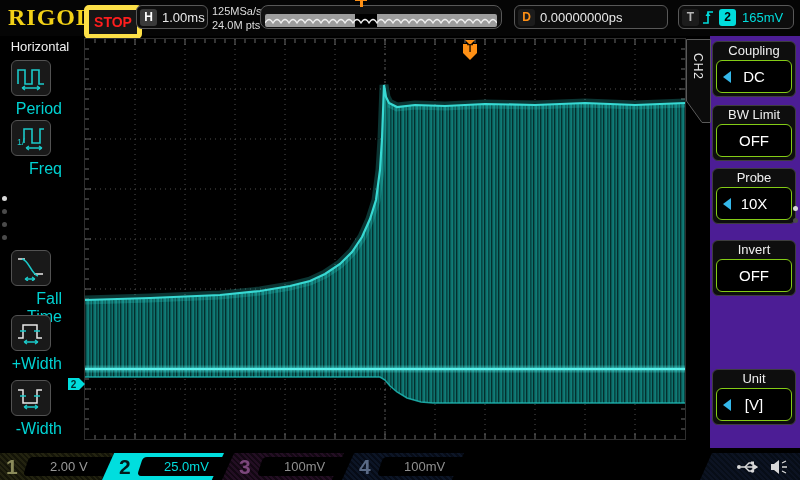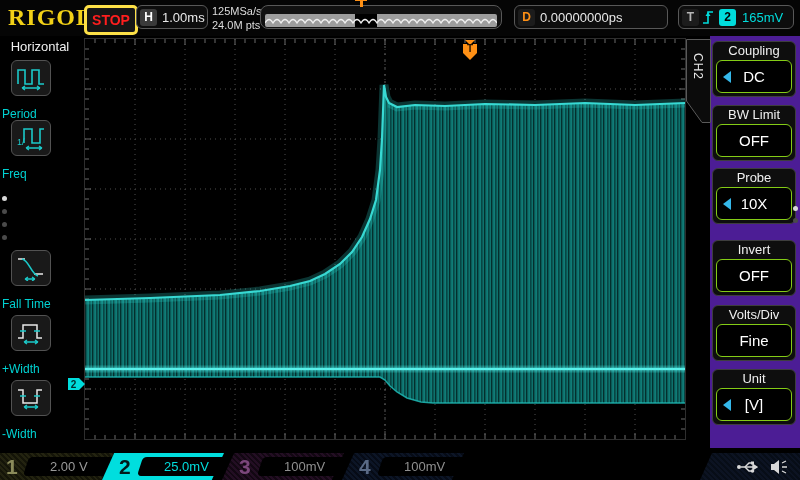--- a/index.html
+++ b/index.html
@@ -4,21 +4,21 @@
 <style>
   html,body{margin:0;padding:0;background:#222;}
   .screen{position:relative;width:800px;height:480px;background:#000;overflow:hidden;
           font-family:"Liberation Sans",sans-serif;-webkit-font-smoothing:antialiased;}
 
   
   .topbar{position:absolute;left:0;top:0;width:800px;height:36px;background:#050505;}
   .logo{position:absolute;left:8px;top:4px;font-family:"Liberation Serif",serif;
         font-weight:bold;font-size:24px;color:#f2d117;letter-spacing:1px;}
   .stop-btn{position:absolute;left:84px;top:5px;width:48px;height:24px;background:#161616;
-        border:3px solid #fde047;border-radius:5px;color:#ff1e1e;font-weight:bold;font-size:14px;
+        border:5px solid #fde047;border-radius:5px;color:#ff1e1e;font-weight:bold;font-size:14px;
         display:flex;align-items:center;justify-content:center;}
   .tb-box{position:absolute;top:5px;height:24px;background:#0d0d0d;border:1px solid #585858;
         border-radius:6px;display:flex;align-items:center;box-sizing:border-box;}
   .hbox{left:136px;width:72px;}
   .badge{width:17px;height:17px;margin-left:3px;border-radius:3px;display:flex;align-items:center;
         justify-content:center;font-weight:bold;font-size:12px;}
   .h-badge{background:#3a3a3a;color:#fff;}
   .tb-val{color:#e8e8e8;font-size:13px;margin-left:5px;}
   .sampinfo{position:absolute;left:212px;top:4px;color:#dcdcdc;font-size:11px;line-height:14px;}
   .preview{left:260px;width:242px;background:#111;border-radius:8px;}
@@ -35,21 +35,21 @@
   .trig-edge{margin-left:3px;}
   .ch2-badge{background:#00dcdc;color:#000;}
   .t-level{color:#00dcdc;font-size:13px;margin-left:6px;}
 
   
   .leftmenu{position:absolute;left:0;top:36px;width:62px;height:412px;background:#000;}
   .lm-title{position:absolute;left:0;top:3px;width:62px;text-align:center;color:#f0f0f0;font-size:13px;margin-left:9px;}
   .lm-item{position:absolute;left:11px;width:42px;}
   .lm-btn{width:40px;height:36px;background:#191919;border:1px solid #525252;border-radius:6px;
           display:flex;align-items:center;justify-content:center;box-sizing:border-box;}
-  .lm-label{width:60px;margin-left:-9px;text-align:left;color:#00d2d2;font-size:12px;margin-top:11px;}
+  .lm-label{width:60px;margin-left:-9px;text-align:right;color:#00d2d2;font-size:16px;margin-top:4px;}
   .pagedots-left{position:absolute;left:2px;top:160px;}
   .pagedots-left .dot{width:5px;height:5px;border-radius:50%;margin-bottom:8px;}
   .dot-on{background:#d8d8d8;} .dot-off{background:#4a4a4a;}
 
   
   .grat{position:absolute;left:85px;top:39px;width:600px;height:400px;background:#000;
         outline:1px solid #2e2e2e;}
   .grid{stroke:#4f4f4f;stroke-width:1;stroke-dasharray:1 4;}
   .tick{stroke:#6a6a6a;stroke-width:1;}
   .trigline{stroke:#5a5a5a;stroke-width:1;stroke-dasharray:2 5;}
@@ -491,26 +491,20 @@
         <span class="rm-arrow"></span>
         <span>10X</span>
       </div>
     </div>
     <div class="rm-group" style="top:204px;">
       <div class="rm-label">Invert</div>
       <div class="rm-btn">
         <span>OFF</span>
       </div>
     </div>
-    <div class="rm-group" style="top:269px;">
-      <div class="rm-label">Volts/Div</div>
-      <div class="rm-btn">
-        <span>Fine</span>
-      </div>
-    </div>
     <div class="rm-group" style="top:333px;">
       <div class="rm-label">Unit</div>
       <div class="rm-btn">
         <span class="rm-arrow"></span>
         <span>[V]</span>
       </div>
     </div>
     <div class="pagedots-right">
       <div class="dot dot-on"></div>
         <div class="dot dot-off"></div>

